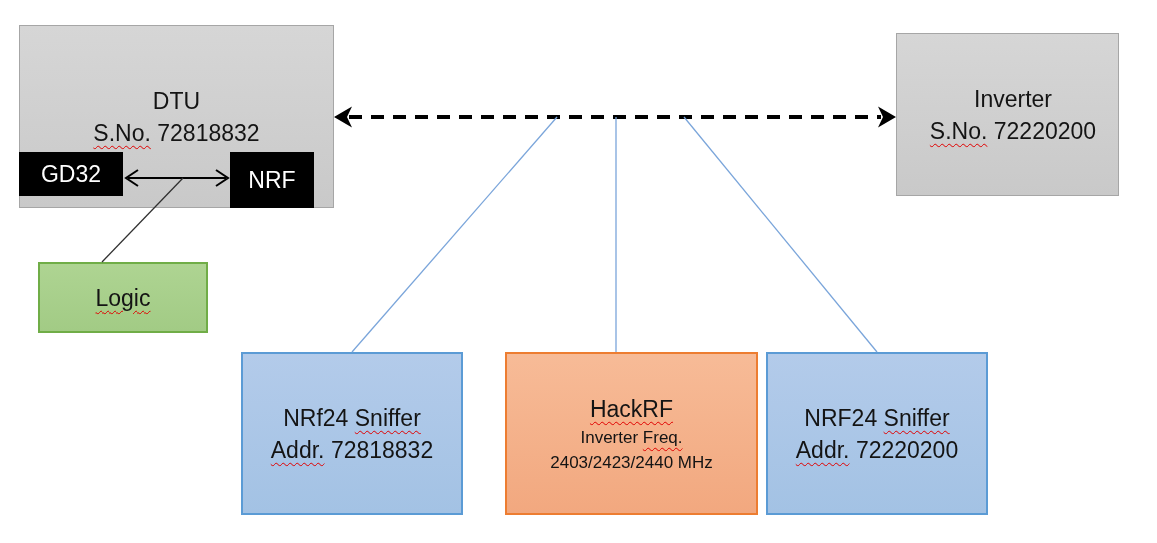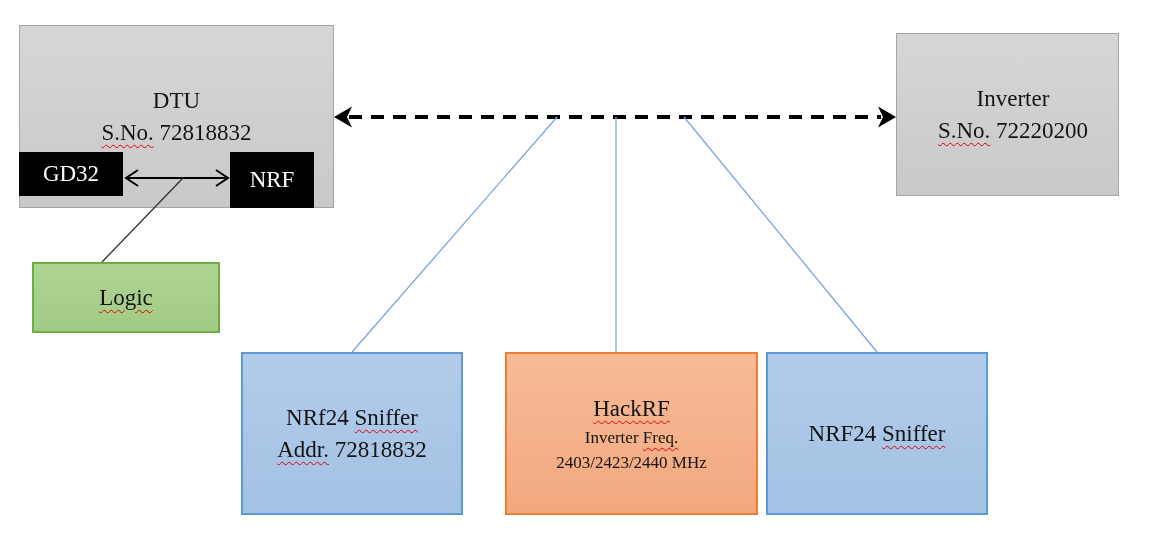--- a/index.html
+++ b/index.html
@@ -1,20 +1,20 @@
 <!DOCTYPE html>
 <html><head>
 <meta charset="utf-8">
 <style>
   html,body{margin:0;padding:0;background:#ffffff;}
   #canvas{
     position:relative;
     width:1157px;height:543px;
     background:#ffffff;
-    font-family:Liberation Serif, serif;
+    font-family:Liberation Sans, sans-serif;
     color:#141414;
     overflow:hidden;
   }
   .box{
     position:absolute;
     display:flex;flex-direction:column;
     justify-content:center;align-items:center;
     text-align:center;
     box-sizing:border-box;
   }
@@ -48,21 +48,21 @@
     text-decoration-line:underline;
     text-decoration-style:wavy;
     text-decoration-color:#e00000;
     text-decoration-thickness:1px;
     text-underline-offset:4px;
     text-align:right;
   }
   #dtu-box{left:19px;top:25px;width:315px;height:183px;z-index:1;}
   #gd32-chip{left:19px;top:152px;width:104px;height:44px;text-align:right;}
   #nrf-chip{left:230px;top:152px;width:84px;height:56px;}
-  #logic-box{left:32px;top:262px;width:188px;height:71px;}
+  #logic-box{left:38px;top:262px;width:170px;height:71px;}
   #inverter-box{left:896px;top:33px;width:223px;height:163px;padding-left:11px;}
   #sniffer1-box{left:241px;top:352px;width:222px;height:163px;}
   #hackrf-box{left:505px;top:352px;width:253px;height:163px;}
   #sniffer2-box{left:766px;top:352px;width:222px;height:163px;}
   #connector-layer{
     position:absolute;left:0;top:0;width:1157px;height:543px;
     z-index:2;pointer-events:none;
   }
 </style>
 </head>
@@ -119,15 +119,16 @@
   </div>
 
   <div id="hackrf-box" class="box orange">
     <div class="line"><span class="sq">HackRF</span></div>
     <div class="sub"><span>Inverter</span>&nbsp;<span class="sq">Freq.</span></div>
     <div class="sub">2403/2423/2440 MHz</div>
   </div>
 
   <div id="sniffer2-box" class="box blue">
     <div class="line"><span>NRF24</span>&nbsp;<span class="sq">Sniffer</span></div>
+    <div class="line"><span class="sq">Addr.</span>&nbsp;<span>72220200</span></div>
   </div>
 
 </div>
 
 </body></html>

